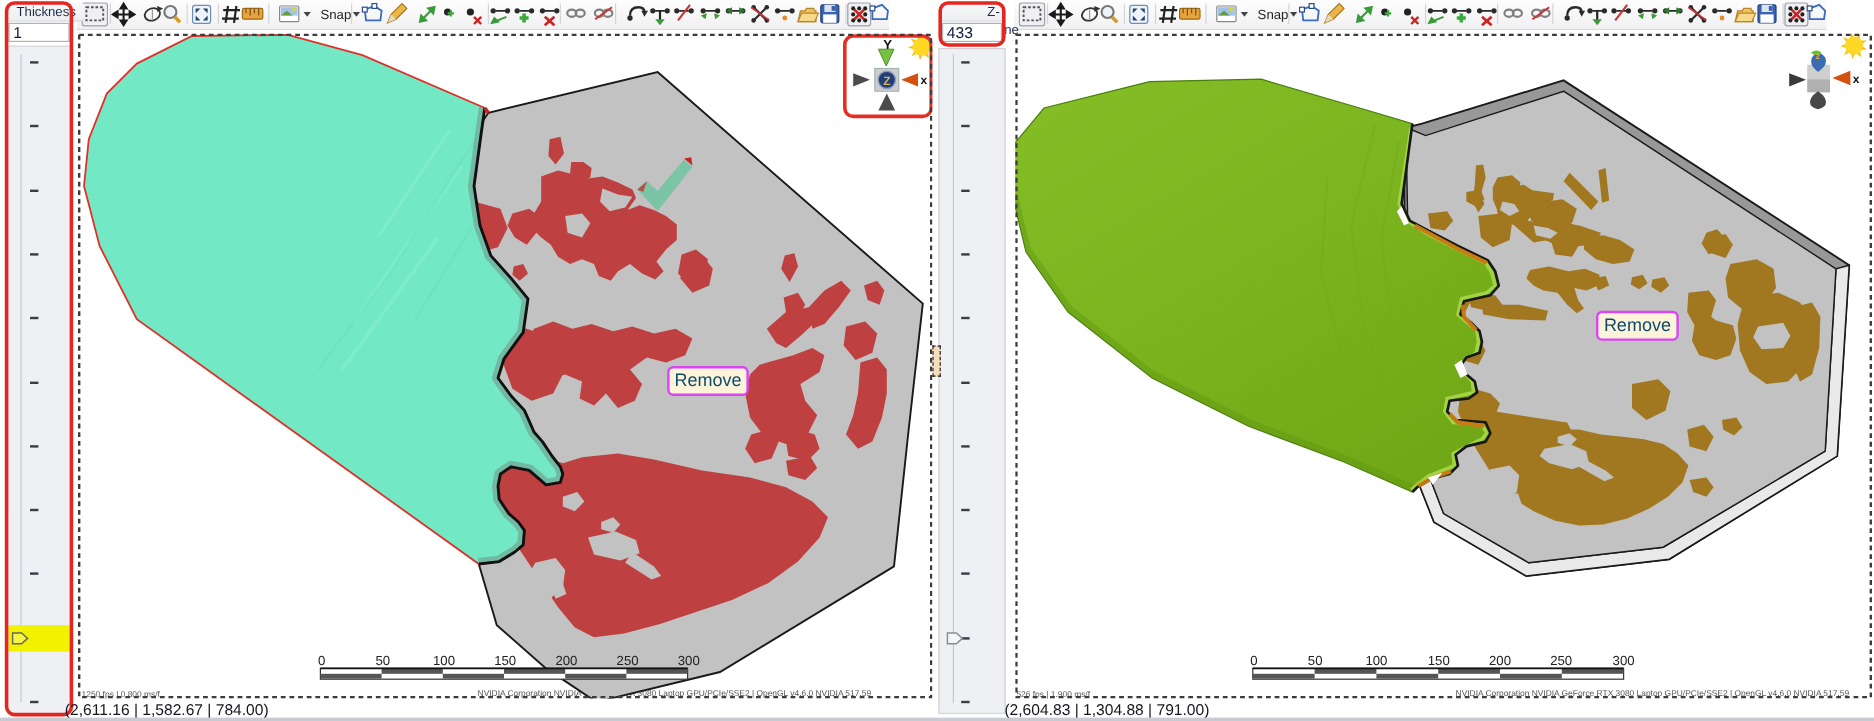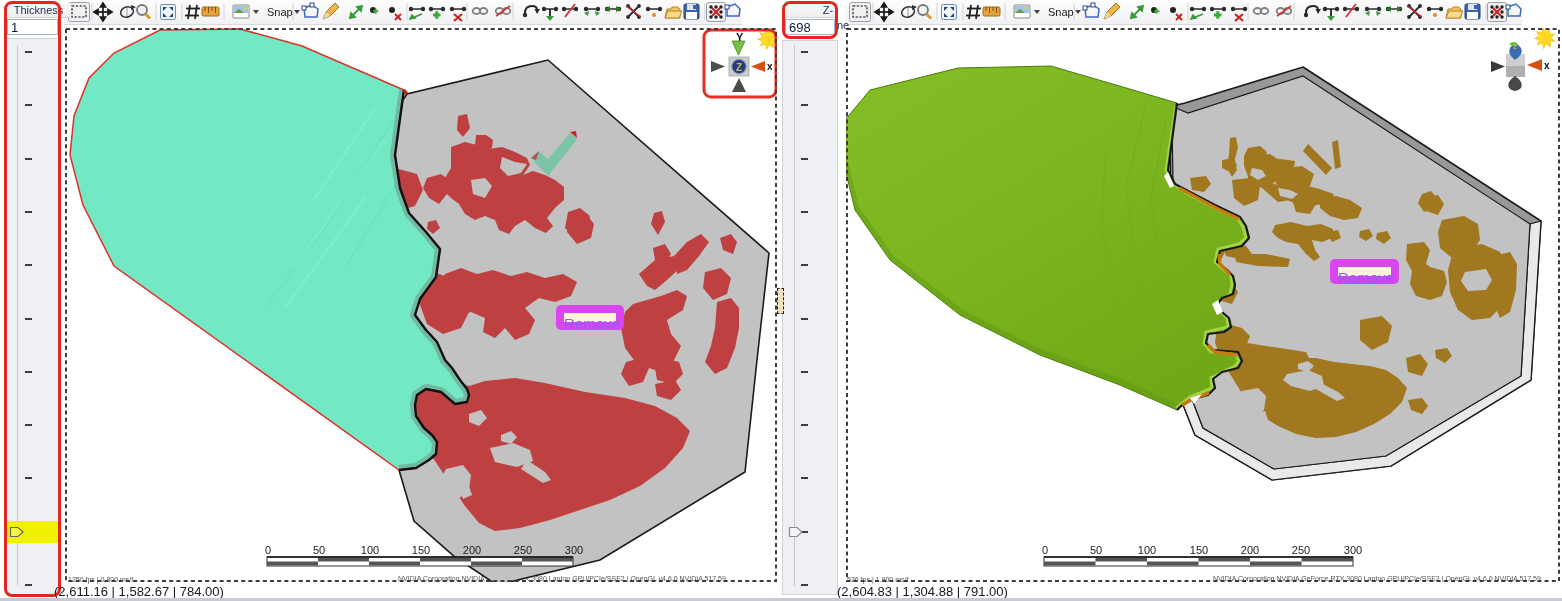--- a/index.html
+++ b/index.html
@@ -12,22 +12,22 @@
 #vpL { left:65px; width:712px; }
 #vpR { left:846px; width:714px; }
 .panel { position:absolute; }
 .redbox { position:absolute; border:3px solid #e42621; border-radius:8px; }
 .plabel { position:absolute; font-size:11px; color:#1c2b4a; text-align:center;
   background:linear-gradient(#f8f9fa,#eceef0); border-bottom:1px solid #d8dadd; }
 .pinput { position:absolute; background:#fff; border:1px solid #aab4bd;
   font-size:13px; color:#101a3a; padding-left:3px; line-height:15px;}
 .sliderarea { position:absolute; background:#eef0f3; border-top:1px solid #d4d7db; }
 .tick { position:absolute; width:7px; height:2px; background:#3c3c46; }
-.tip { position:absolute; background:#fdf3d8; border:8px solid #d946ef; border-radius:5px;
-  font-size:15px; color:#8b5cf6; text-align:center; line-height:21px; z-index:5;}
+.tip { position:absolute; background:#fdf3d8; border:2px solid #d946ef; border-radius:5px;
+  font-size:15px; color:#0c4a6e; text-align:center; line-height:21px; z-index:5;}
 .coords { position:absolute; top:584px; font-size:13px; color:#16161e; }
 .tinytext { position:absolute; font-size:6px; color:#555; letter-spacing:0px; }
 </style>
 </head>
 <body>
 <div id="root">
 
   <div class="toolbar" id="tbL" style="left:64px;"><svg width="677" height="23" viewBox="0 0 677 23">
         <line x1="28" y1="3" x2="28" y2="20" stroke="#d4d5d8" stroke-width="1"></line>
         <line x1="92" y1="3" x2="92" y2="20" stroke="#d4d5d8" stroke-width="1"></line>
@@ -404,21 +404,21 @@
     <div style="position:absolute;left:7px;top:521px;width:51px;height:22px;background:#f2f200;"></div>
     <svg style="position:absolute;left:9px;top:526px;" width="16" height="12" viewBox="0 0 16 12">
       <path d="M1.5,1.5 L9,1.5 L14,6 L9,10.5 L1.5,10.5 Z" fill="#f6f640" stroke="#666" stroke-width="1.2"></path>
     </svg>
     <div class="redbox" style="left:4px;top:1px;width:57px;height:596px;"></div>
   </div>
 
   <div class="panel" style="left:779px;top:0;width:66px;height:601px;">
     <div class="sliderarea" style="left:3px;top:40px;width:56px;height:555px;border:1px solid #d0d3d8;"></div>
     <div class="plabel" style="left:6px;top:3px;width:50px;height:15px;line-height:15px;padding-left:36px;">Z-Plane</div>
-    <div class="pinput" style="left:6px;top:19px;width:50px;height:16px;">698</div>
+    <div class="pinput" style="left:6px;top:19px;width:50px;height:16px;">433</div>
     <div id="ticksM">
         <div class="tick" style="left:22px;top:51px"></div>
         <div class="tick" style="left:22px;top:104px"></div>
         <div class="tick" style="left:22px;top:158px"></div>
         <div class="tick" style="left:22px;top:211px"></div>
         <div class="tick" style="left:22px;top:264px"></div>
         <div class="tick" style="left:22px;top:318px"></div>
         <div class="tick" style="left:22px;top:371px"></div>
         <div class="tick" style="left:22px;top:424px"></div>
         <div class="tick" style="left:22px;top:477px"></div>

